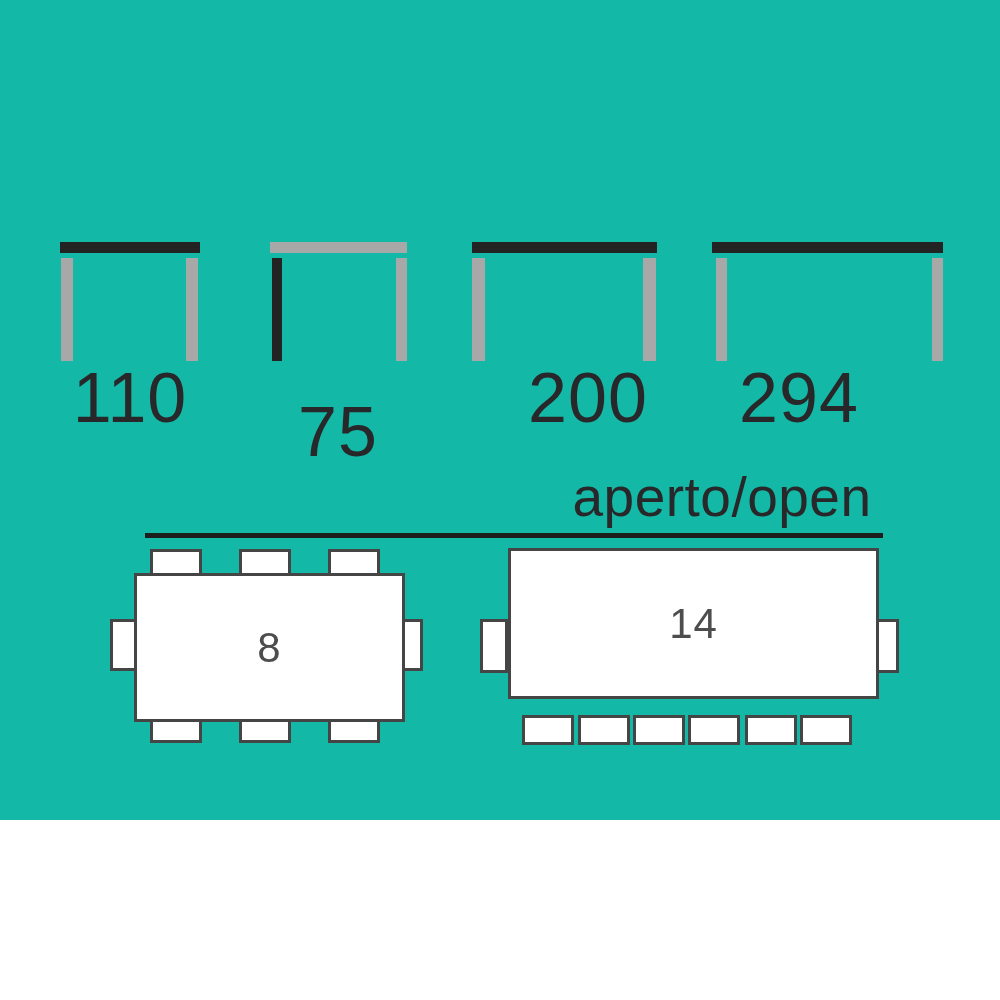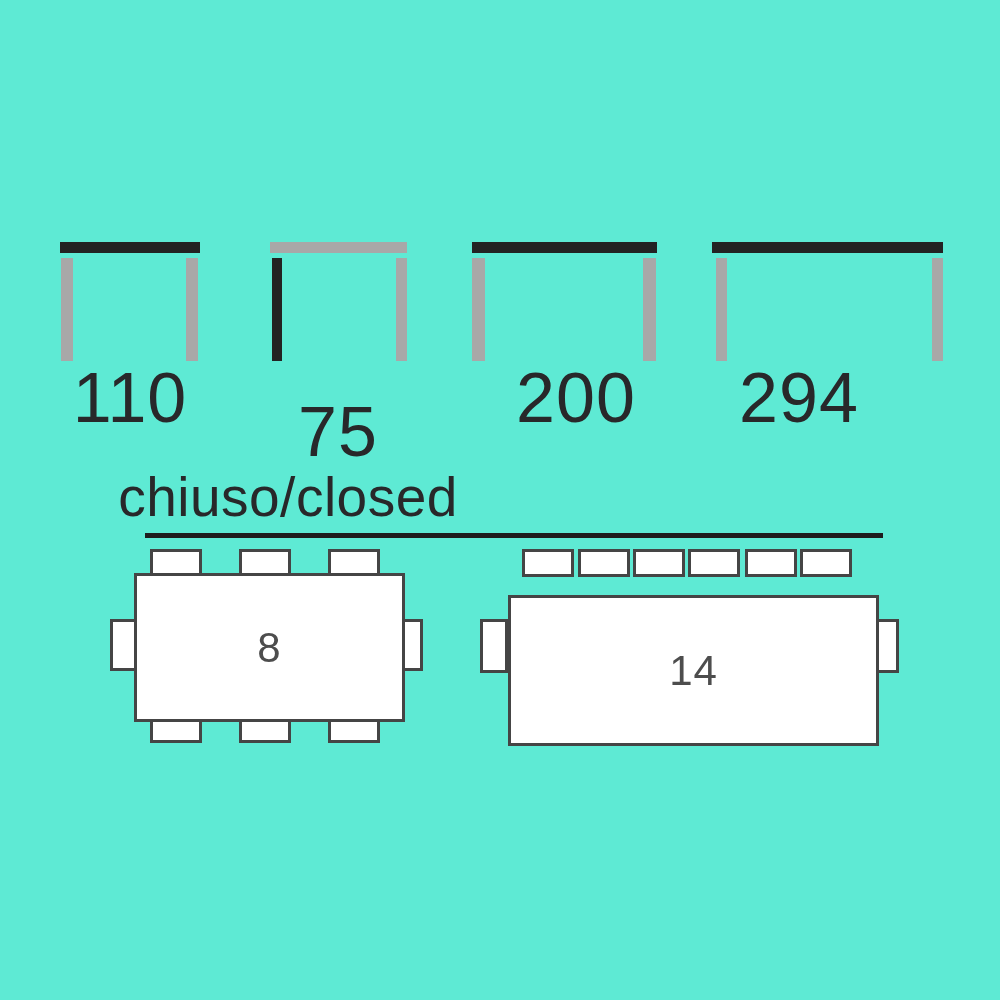--- a/index.html
+++ b/index.html
@@ -1,20 +1,20 @@
 <!DOCTYPE html>
 <html><head>
 <meta charset="utf-8">
 <style>
   html, body { margin: 0; padding: 0; background: #ffffff; }
   #stage {
     position: relative;
     width: 1000px;
-    height: 1000px;
-    background: #5eead4;
+    height: 820px;
+    background: #14b8a6;
     font-family: "Liberation Sans", sans-serif;
     overflow: hidden;
   }
   .abs { position: absolute; box-sizing: border-box; }
 
   
   .bar  { position: absolute; height: 11px; }
   .leg  { position: absolute; width: 12px; height: 103px; top: 258px; }
   .c-dark { background: #232323; }
   .c-gray { background: #a8a8a8; }
@@ -90,31 +90,31 @@
     <div class="bar c-gray" style="left:270px; top:242px; width:137px;"></div>
     <div class="leg c-dark" style="left:272px; width:10px;"></div>
     <div class="leg c-gray" style="left:396px; width:11px;"></div>
     <div class="dim-label" style="left:268px;margin-top:34px;">75</div>
   </div>
 
   <div class="abs">
     <div class="bar c-dark" style="left:472px; top:242px; width:185px;"></div>
     <div class="leg c-gray" style="left:472px; width:13px;"></div>
     <div class="leg c-gray" style="left:643px; width:13px;"></div>
-    <div class="dim-label" style="left:506px;">200</div>
+    <div class="dim-label" style="left:518px;">200</div>
   </div>
 
   <div class="abs">
     <div class="bar c-dark" style="left:712px; top:242px; width:231px;"></div>
     <div class="leg c-gray" style="left:716px; width:11px;"></div>
     <div class="leg c-gray" style="left:932px; width:11px;"></div>
     <div class="dim-label" style="left:729px;">294</div>
   </div>
 
-  <div class="view-heading" style="left:108px; width:360px;">chiuso/closed</div>
+  <div class="view-heading" style="left:562px; width:320px;">aperto/open</div>
   <div class="heading-rule"></div>
 
   <div class="abs">
 
     <div class="chair" style="left:150px; top:549px; width:52px; height:28px;"></div>
     <div class="chair" style="left:239px; top:549px; width:52px; height:28px;"></div>
     <div class="chair" style="left:328px; top:549px; width:52px; height:28px;"></div>
 
     <div class="chair" style="left:150px; top:713px; width:52px; height:30px;"></div>
     <div class="chair" style="left:239px; top:713px; width:52px; height:30px;"></div>
@@ -140,18 +140,18 @@
     <div class="chair" style="left:522px; top:715px; width:52px; height:30px;"></div>
     <div class="chair" style="left:578px; top:715px; width:52px; height:30px;"></div>
     <div class="chair" style="left:633px; top:715px; width:52px; height:30px;"></div>
     <div class="chair" style="left:688px; top:715px; width:52px; height:30px;"></div>
     <div class="chair" style="left:745px; top:715px; width:52px; height:30px;"></div>
     <div class="chair" style="left:800px; top:715px; width:52px; height:30px;"></div>
 
     <div class="chair" style="left:480px; top:619px; width:28px; height:54px;"></div>
     <div class="chair" style="left:871px; top:619px; width:28px; height:54px;"></div>
 
-    <div class="tabletop" style="left:508px; top:595px; width:365px; height:145px;">
+    <div class="tabletop" style="left:508px; top:548px; width:365px; height:145px;">
       <span class="seat-count">14</span>
     </div>
   </div>
 
 </div>
 
 </body></html>

